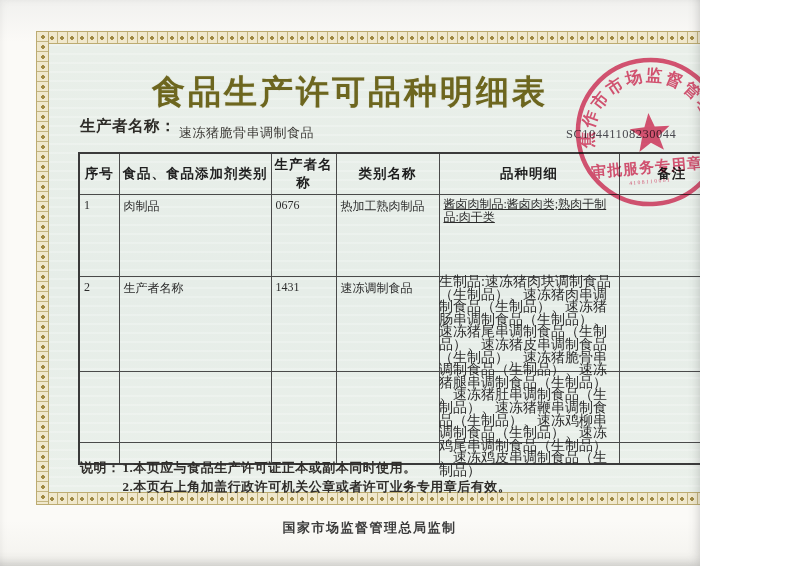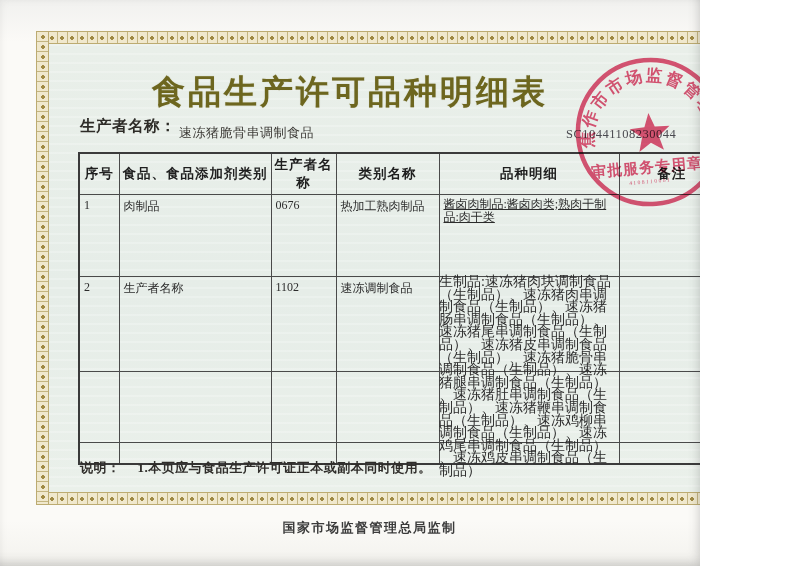--- a/index.html
+++ b/index.html
@@ -72,21 +72,21 @@
   tr.r2{height:95px;}
   tr.r3{height:71px;}
   tr.r4{height:21px;}
   td.detail{font-size:11px;line-height:13px;word-break:break-all;line-break:anywhere;text-decoration:underline;}
   .detail-overlay{
     position:absolute;left:361px;top:124px;width:181px;
     font-size:14px;line-height:12.6px;color:#2c2c2c;
     word-break:break-all;line-break:anywhere;
   }
   .notes{position:absolute;left:80px;top:458px;display:flex;font-size:13px;font-weight:700;color:#2f2d2a;line-height:19px;letter-spacing:.5px;}
-  .notes .lines{margin-left:17px;}
+  .notes .lines{margin-left:2px;}
   .footer-text{
     position:absolute;left:0;right:0;top:519px;text-align:center;
     font-size:13px;font-weight:bold;letter-spacing:1.5px;color:#3b3b3b;padding-left:39px;
   }
   .stamp{
     position:absolute;left:572px;top:54px;width:156px;height:156px;
     mix-blend-mode:multiply;opacity:.92;transform:rotate(-5deg);
   }
   .stamp text{font-family:"Liberation Serif","DejaVu Serif",serif;}
 </style>
@@ -134,21 +134,21 @@
         <td>1</td>
         <td>肉制品</td>
         <td>0676</td>
         <td>热加工熟肉制品</td>
         <td class="detail">酱卤肉制品:酱卤肉类;熟肉干制品:肉干类</td>
         <td></td>
       </tr>
       <tr class="r2">
         <td>2</td>
         <td>生产者名称</td>
-        <td>1102</td>
+        <td>1431</td>
         <td>速冻调制食品</td>
         <td class="detail"></td>
         <td></td>
       </tr>
       <tr class="r3">
         <td></td>
             <td></td>
         <td></td>
             <td></td>
         <td></td>
@@ -165,20 +165,21 @@
     </tbody>
       </table>
 
     <div class="detail-overlay">生制品:速冻猪肉块调制食品（生制品）、速冻猪肉串调制食品（生制品）、速冻猪肠串调制食品（生制品）、速冻猪尾串调制食品（生制品）、速冻猪皮串调制食品（生制品）、速冻猪脆骨串调制食品（生制品）、速冻猪腿串调制食品（生制品）、速冻猪肚串调制食品（生制品）、速冻猪鞭串调制食品（生制品）、速冻鸡柳串调制食品（生制品）、速冻鸡尾串调制食品（生制品）、速冻鸡皮串调制食品（生制品）</div>
   </div>
 
   <div class="notes">
     <span>说明：</span>
     <div class="lines">
       <div>1.本页应与食品生产许可证正本或副本同时使用。</div>
+      <div>2.本页右上角加盖行政许可机关公章或者许可业务专用章后有效。</div>
     </div>
   </div>
 
   <div class="footer-text">国家市场监督管理总局监制</div>
 
   <svg class="stamp" viewBox="0 0 156 156">
     <circle cx="78" cy="78" r="72" fill="none" stroke="#e2486e" stroke-width="4.5"></circle>
     <path id="arcPath" d="M 24 106 A 58 58 0 1 1 132 106" fill="none"></path>
     <text font-size="16.5" font-weight="bold" fill="#e2486e" letter-spacing="2.5">
       <textPath href="#arcPath" startOffset="50%" text-anchor="middle">焦作市市场监督管理局</textPath>

